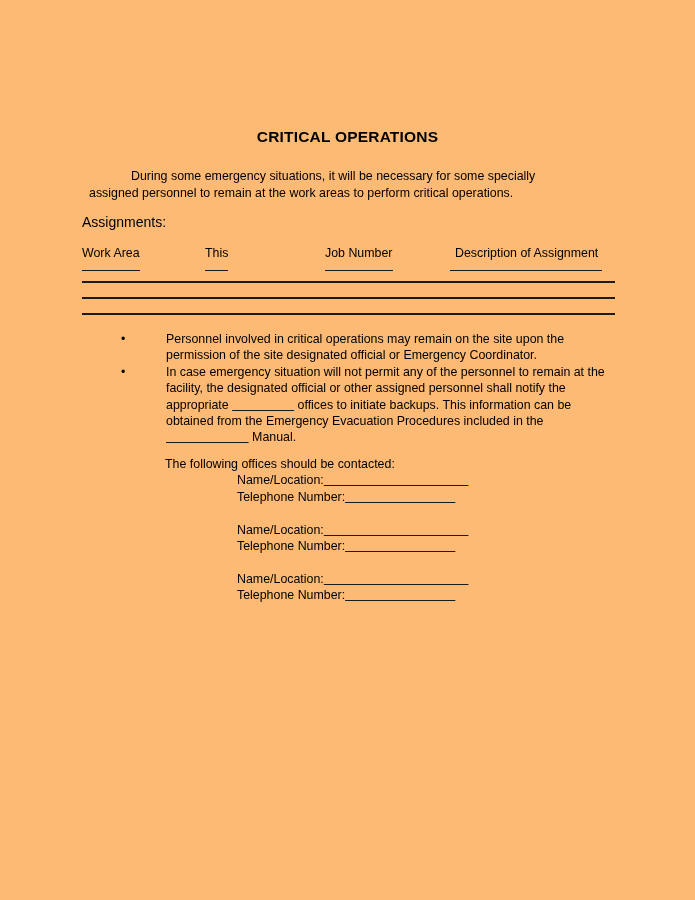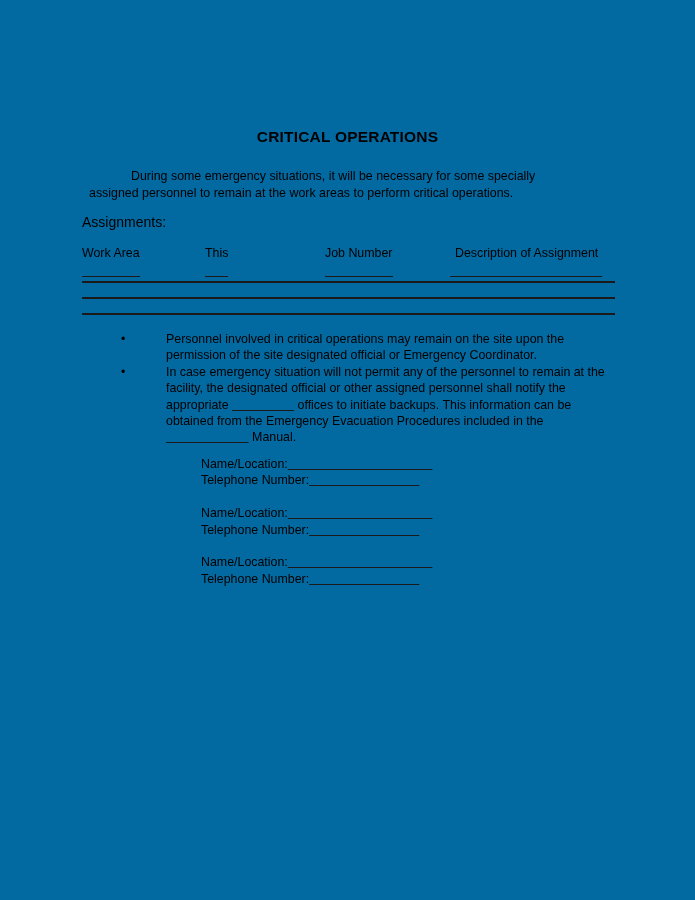--- a/index.html
+++ b/index.html
@@ -12,21 +12,21 @@
     height: 900px;
     font-family: "Liberation Sans", sans-serif;
     color: #000000;
     -webkit-font-smoothing: antialiased;
   }
 
   .page {
     position: relative;
     width: 695px;
     height: 900px;
-    background: #0369a1;
+    background: #fdba74;
     overflow: hidden;
   }
 
   
   .doc-title {
     position: absolute;
     left: 0;
     top: 128px;
     width: 695px;
     text-align: center;
@@ -62,21 +62,21 @@
     left: 82px;
     top: 246px;
     width: 533px;
     height: 20px;
     font-size: 12.4px;
   }
   .col-head {
     position: absolute;
     top: 0;
     border-bottom: 1.6px solid #1a1a1a;
-    padding-bottom: 16px;
+    padding-bottom: 10px;
     white-space: nowrap;
   }
   .col-head.c1 { left: 0px; }
   .col-head.c2 { left: 123px; }
   .col-head.c3 { left: 243px; }
   .col-head.c4 { left: 368px; padding-left: 5px; padding-right: 4px; }
 
   
   .rule {
     position: absolute;
@@ -133,20 +133,21 @@
   }
   .contact-group {
     margin-top: 0;
     padding-left: 36px;
   }
   .contact-group.spaced {
     margin-top: 16.4px;
   }
   .contact-line {
     white-space: nowrap;
+    margin-left: 36px;
   }
   .fill {
     text-decoration: underline;
     text-decoration-color: #1a1a1a;
     white-space: pre;
   }
 </style>
 </head>
 <body>
 
@@ -178,20 +179,21 @@
 
     <div class="bullet-item">
       <span class="bullet-dot">•</span>
       <span class="bullet-text"><span>In case emergency situation will not permit any of the personnel to remain at the facility, the designated official or other assigned personnel shall notify the appropriate </span><span class="blank-inline">                  </span><span> offices to initiate backups.  This information can be obtained from the Emergency Evacuation Procedures included in the </span><span class="blank-inline">                        </span><span> Manual.</span></span>
     </div>
 
   </div>
 
   <div class="contacts">
 
+    <div class="contacts-heading">The following offices should be contacted:</div>
 
     <div class="contact-group">
       <div class="contact-line"><span>Name/Location:</span><span class="fill">                                          </span></div>
       <div class="contact-line"><span>Telephone Number:</span><span class="fill">                                </span></div>
     </div>
 
     <div class="contact-group spaced">
       <div class="contact-line"><span>Name/Location:</span><span class="fill">                                          </span></div>
       <div class="contact-line"><span>Telephone Number:</span><span class="fill">                                </span></div>
     </div>

